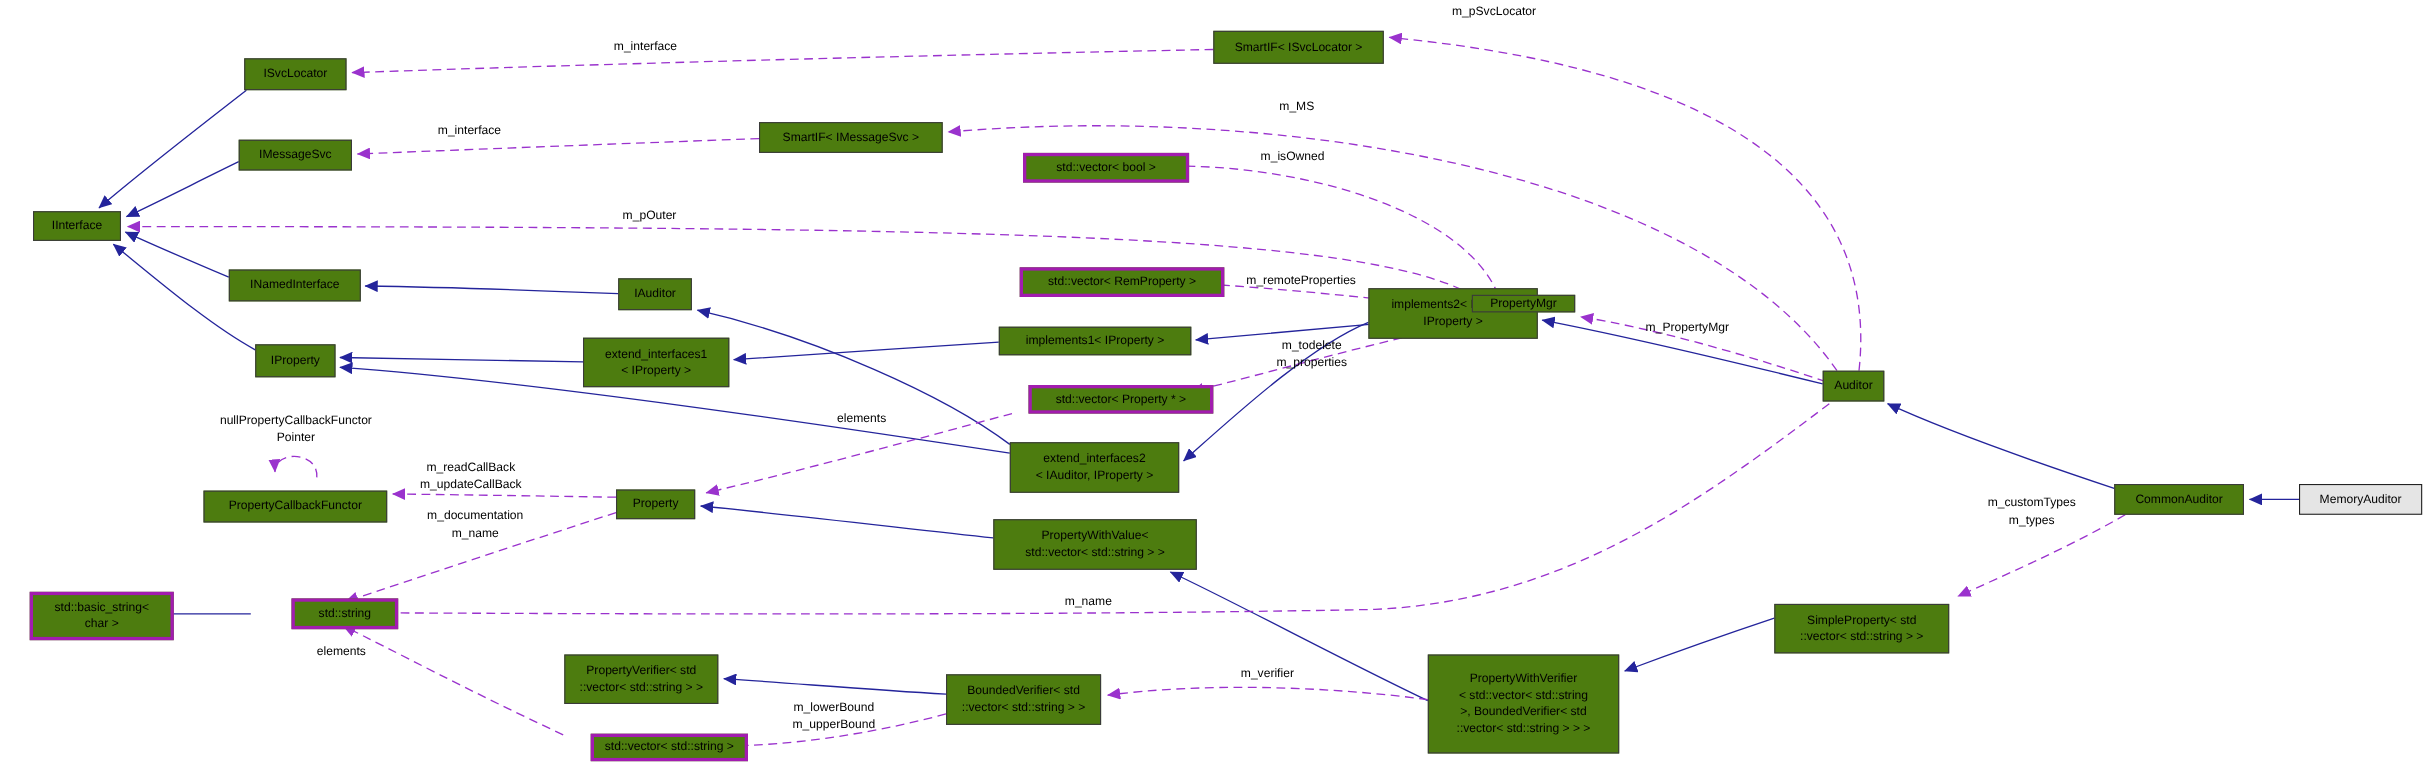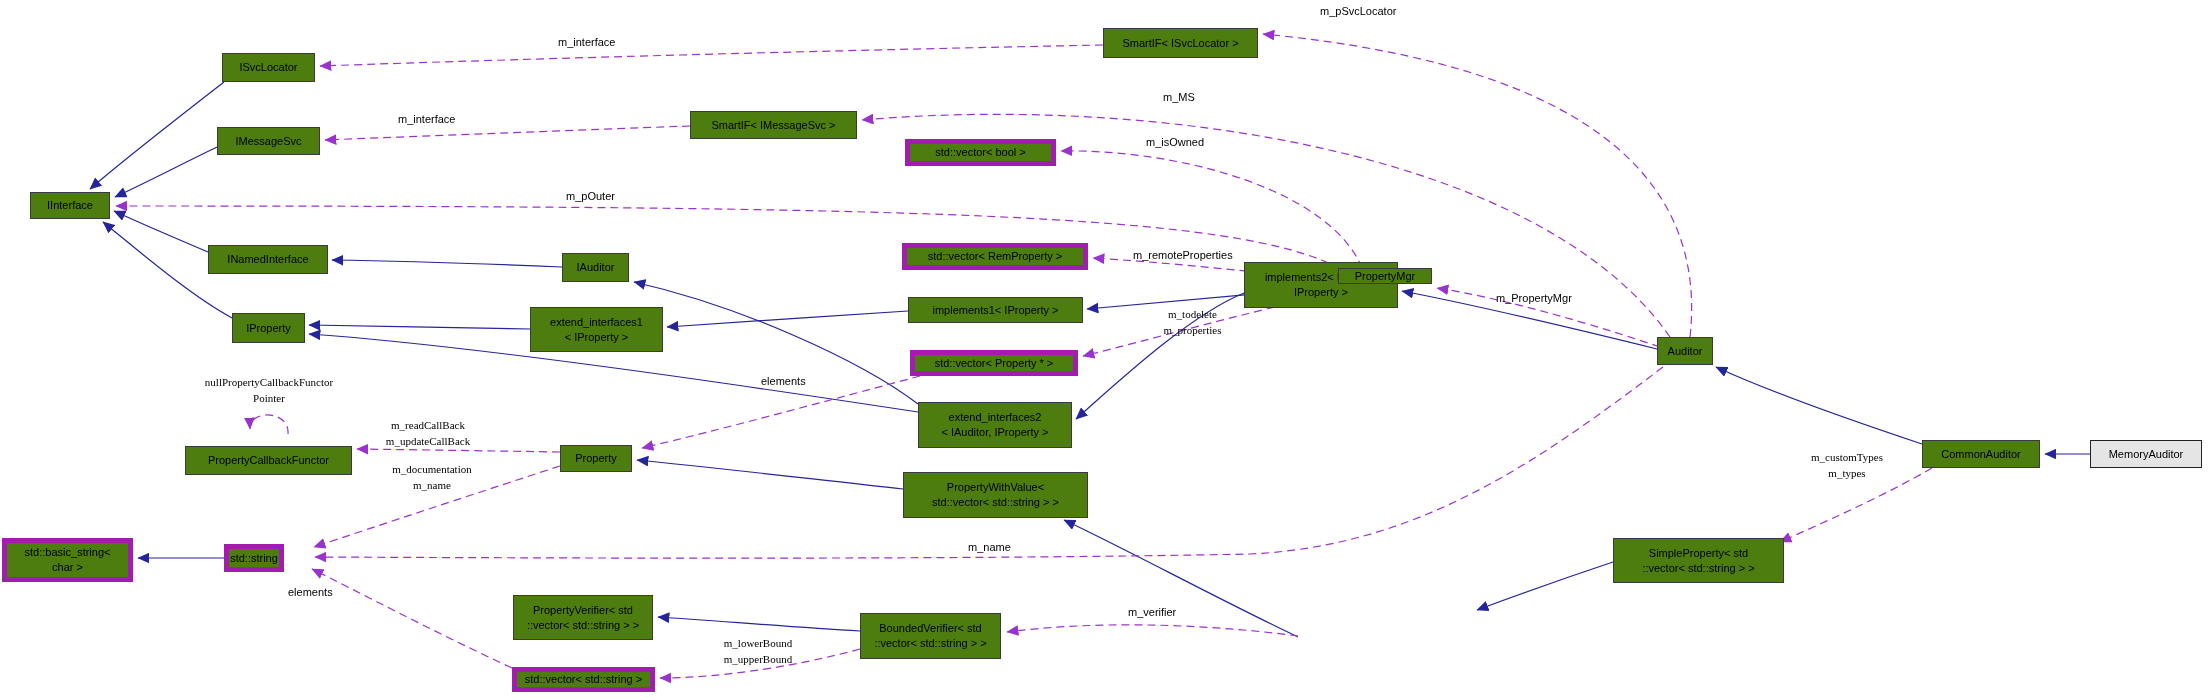--- a/index.html
+++ b/index.html
@@ -10,26 +10,26 @@
   }
   #edges { position:absolute; left:0; top:0; width:2208px; height:700px; }
   .inh { stroke:#24249b; stroke-width:1.2; fill:none; }
   .use { stroke:#9a32cd; stroke-width:1.2; fill:none; stroke-dasharray:8,5; }
   .node {
     position:absolute; box-sizing:border-box;
     display:flex; align-items:center; justify-content:center;
     background:#4d7c0f; border:1px solid #3a3a3a;
     font-size:11px; line-height:15px; text-align:center; white-space:pre-line;
   }
-  .node.external { border:5px solid #a21caf; }
+  .node.external { border:3px solid #a21caf;margin-left:25px; }
   .node.root { background:#e5e5e5; border:1px solid #222; }
   .elabel {
     position:absolute; font-size:11px; line-height:16px; white-space:pre-line;
   }
-  .elabel.center { text-align:center;font-family:Liberation Serif, serif; }
+  .elabel.center { text-align:center; }
 </style>
 </head>
 <body>
 
 <div id="canvas">
 
   <svg id="edges" viewBox="0 0 2208 700" xmlns="http://www.w3.org/2000/svg">
     <defs>
       <marker id="arrow-inh" markerWidth="11" markerHeight="9" refX="9.5" refY="4.5" orient="auto">
         <path d="M0,0 L10,4.5 L0,9 z" fill="#24249b"></path>
@@ -80,21 +80,21 @@
   </svg>
 
   <div class="node" style="left:30px;top:192px;width:80px;height:27px">IInterface</div>
   <div class="node" style="left:222px;top:53px;width:93px;height:29px">ISvcLocator</div>
   <div class="node" style="left:217px;top:127px;width:103px;height:28px">IMessageSvc</div>
   <div class="node" style="left:208px;top:245px;width:120px;height:29px">INamedInterface</div>
   <div class="node" style="left:232px;top:313px;width:73px;height:30px">IProperty</div>
   <div class="node" style="left:185px;top:446px;width:167px;height:29px">PropertyCallbackFunctor</div>
   <div class="node external" style="left:2px;top:538px;width:131px;height:44px">std::basic_string&lt;
 char &gt;</div>
-  <div class="node external" style="left:224px;top:544px;width:60px;height:28px">std::string</div>
+  <div class="node external" style="left:240px;top:544px;width:97px;height:28px">std::string</div>
   <div class="node" style="left:690px;top:111px;width:167px;height:28px">SmartIF&lt; IMessageSvc &gt;</div>
   <div class="node" style="left:1103px;top:28px;width:155px;height:30px">SmartIF&lt; ISvcLocator &gt;</div>
   <div class="node external" style="left:905px;top:139px;width:151px;height:27px">std::vector&lt; bool &gt;</div>
   <div class="node" style="left:562px;top:253px;width:67px;height:29px">IAuditor</div>
   <div class="node" style="left:530px;top:307px;width:133px;height:45px">extend_interfaces1
 &lt; IProperty &gt;</div>
   <div class="node" style="left:908px;top:297px;width:175px;height:26px">implements1&lt; IProperty &gt;</div>
   <div class="node external" style="left:902px;top:243px;width:186px;height:27px">std::vector&lt; RemProperty &gt;</div>
   <div class="node external" style="left:910px;top:350px;width:168px;height:26px">std::vector&lt; Property * &gt;</div>
   <div class="node" style="left:918px;top:402px;width:154px;height:46px">extend_interfaces2
@@ -106,21 +106,25 @@
   <div class="node" style="left:1922px;top:440px;width:118px;height:28px">CommonAuditor</div>
   <div class="node root" style="left:2090px;top:440px;width:112px;height:28px">MemoryAuditor</div>
   <div class="node" style="left:560px;top:445px;width:72px;height:27px">Property</div>
   <div class="node" style="left:903px;top:472px;width:185px;height:46px">PropertyWithValue&lt;
 std::vector&lt; std::string &gt; &gt;</div>
   <div class="node" style="left:513px;top:595px;width:140px;height:45px">PropertyVerifier&lt; std
 ::vector&lt; std::string &gt; &gt;</div>
   <div class="node" style="left:860px;top:613px;width:141px;height:46px">BoundedVerifier&lt; std
 ::vector&lt; std::string &gt; &gt;</div>
   <div class="node external" style="left:512px;top:667px;width:143px;height:25px">std::vector&lt; std::string &gt;</div>
-  <div class="node" style="left:1613px;top:538px;width:171px;height:45px">SimpleProperty&lt; std
+  <div class="node" style="left:1298px;top:595px;width:174px;height:90px">PropertyWithVerifier
+&lt; std::vector&lt; std::string
+ &gt;, BoundedVerifier&lt; std
+::vector&lt; std::string &gt; &gt; &gt;</div>
+  <div class="node" style="left:1613px;top:549px;width:159px;height:45px">SimpleProperty&lt; std
 ::vector&lt; std::string &gt; &gt;</div>
 
   <div class="elabel" style="left:558px;top:34px">m_interface</div>
   <div class="elabel" style="left:398px;top:111px">m_interface</div>
   <div class="elabel" style="left:1320px;top:3px">m_pSvcLocator</div>
   <div class="elabel" style="left:1163px;top:89px">m_MS</div>
   <div class="elabel" style="left:1146px;top:134px">m_isOwned</div>
   <div class="elabel" style="left:566px;top:188px">m_pOuter</div>
   <div class="elabel" style="left:1133px;top:247px">m_remoteProperties</div>
   <div class="elabel center" style="left:1150px;top:306px;width:85px">m_todelete

